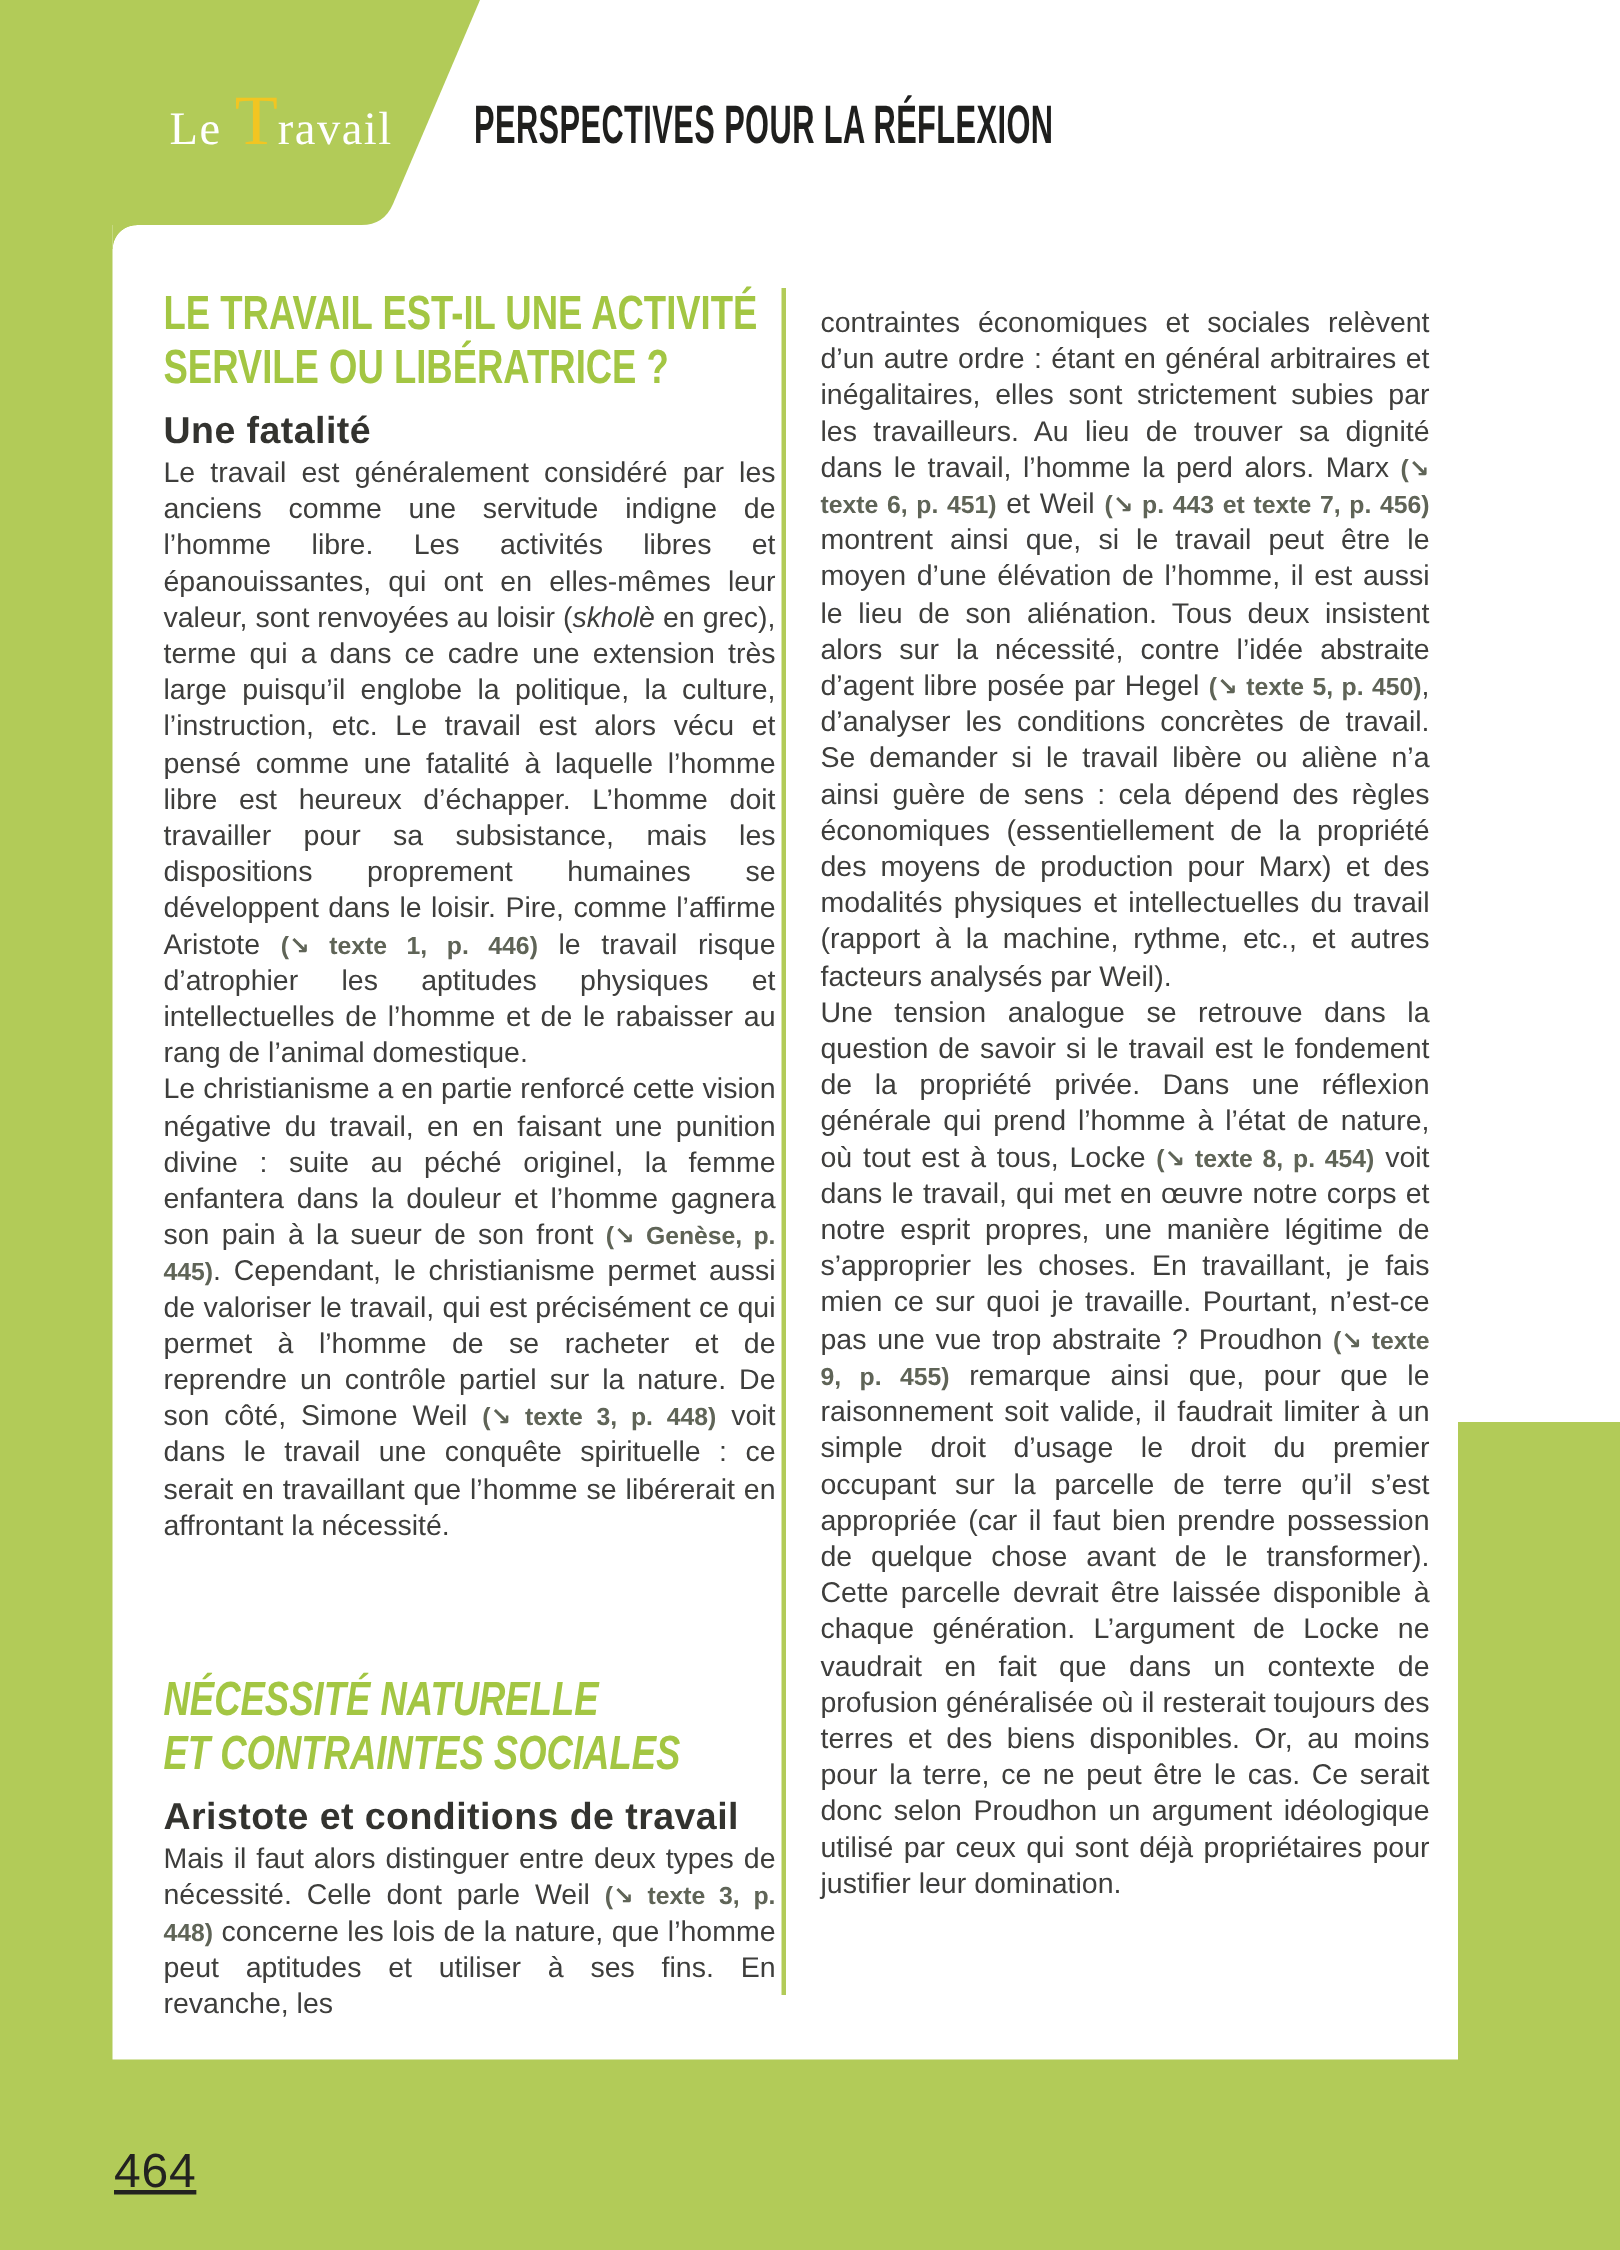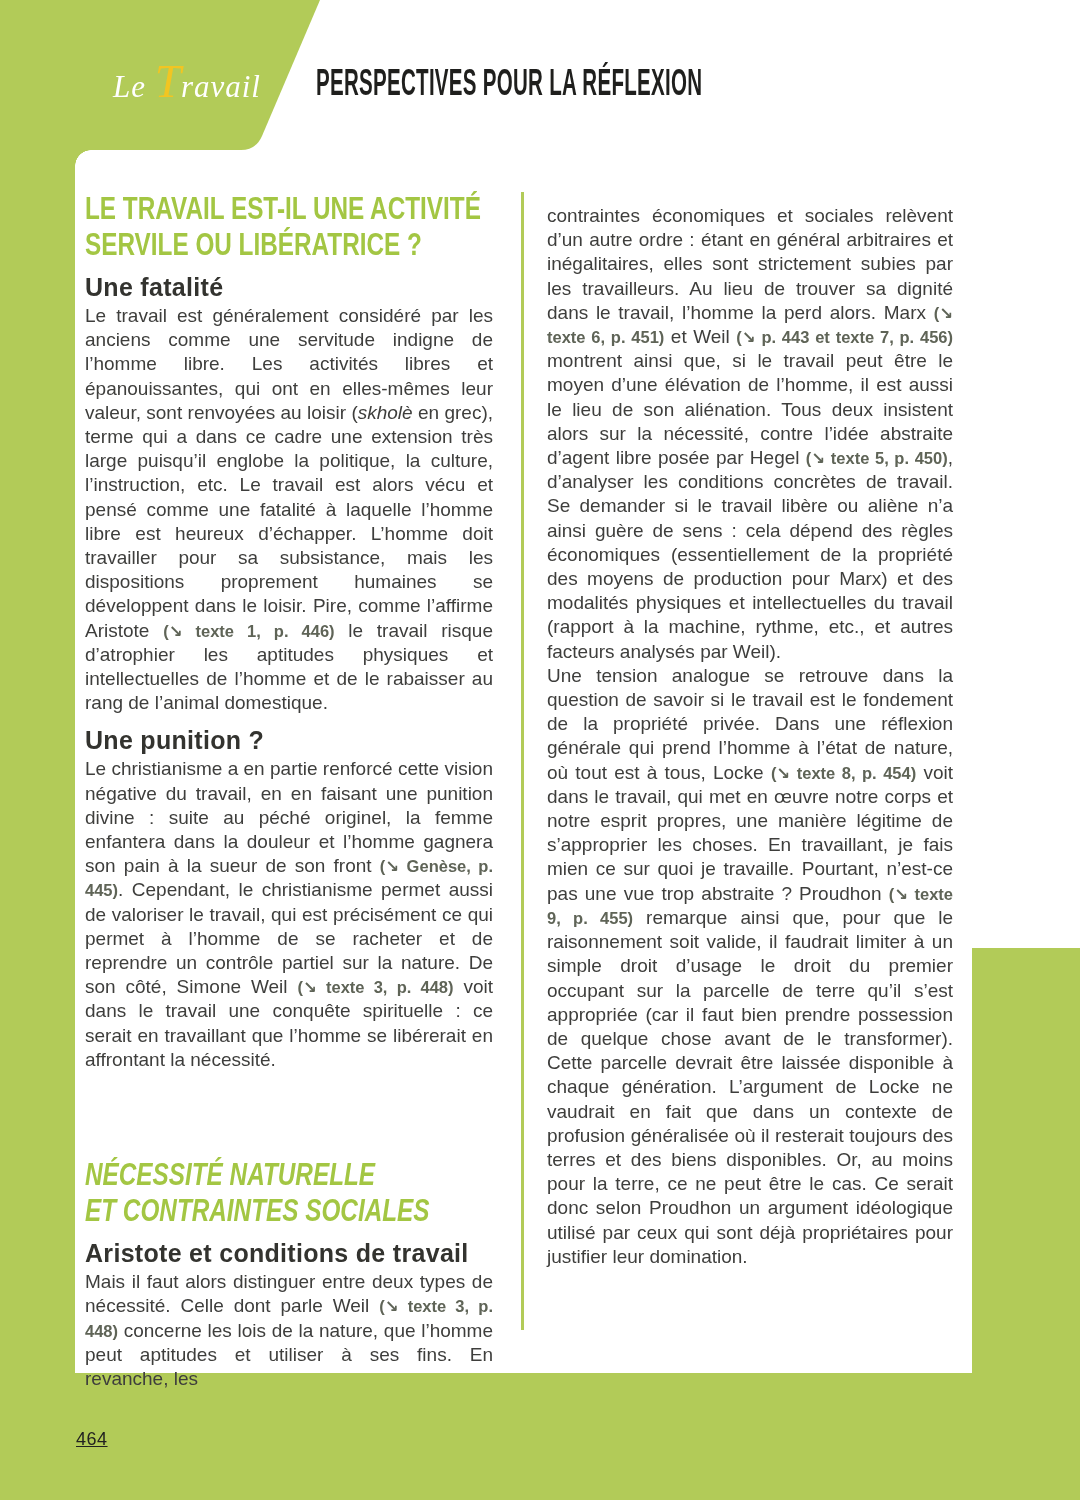--- a/index.html
+++ b/index.html
@@ -28,34 +28,34 @@
   .corner-notch{
     position:absolute;left:75px;top:150px;width:16px;height:16px;
     background:radial-gradient(circle 16px at 100% 100%, rgba(0,0,0,0) 0 15.5px, var(--green) 16px);
   }
   .right-tab{position:absolute;left:972px;top:948px;width:108px;height:426px;background:var(--green);}
   .footer-band{position:absolute;left:0;top:1373px;width:1080px;height:127px;background:var(--green);}
   
   .chapter-title{
     position:absolute;left:113px;top:56px;white-space:nowrap;
     font-family:"Liberation Serif","DejaVu Serif",serif;
-    color:#ffffff;font-size:31px;line-height:50px;letter-spacing:1px;font-style:italic;
+    color:#ffffff;font-size:31px;line-height:50px;letter-spacing:1px;
   }
   .chapter-title .initial{
     font-size:47px;color:var(--accent-yellow);font-weight:400;
     vertical-align:baseline;letter-spacing:0;
   }
   .page-header-title{
     position:absolute;left:316px;top:62px;white-space:nowrap;
     font-size:36px;font-weight:700;color:var(--title-black);
     transform:scaleX(0.57);transform-origin:0 0;letter-spacing:0.5px;
   }
   
   .column{position:absolute;}
-  #left-column{left:85px;top:190px;width:408px;}
+  #left-column{left:109px;top:190px;width:408px;}
   #right-column{left:547px;top:204px;width:406px;}
   .column-divider{position:absolute;left:521px;top:192px;width:2.5px;height:1138px;background:var(--green);}
   .section-heading{margin:0;}
   .sh-line{
     font-size:32px;line-height:36px;font-weight:700;color:var(--heading-green);
     transform:scaleX(0.76);transform-origin:0 0;white-space:nowrap;
   }
   h3.subheading{
     font-size:25px;line-height:25px;font-weight:700;color:var(--sub-text);
     letter-spacing:0.3px;margin:13px 0 4px 0;
@@ -67,21 +67,21 @@
     font-size:19px;line-height:24.2px;color:var(--body-text);
     text-align:justify;hyphens:auto;-webkit-hyphens:auto;
   }
   .seg-italic{font-style:italic;}
   .seg-ref{
     font-weight:700;font-size:16.5px;color:var(--ref-gray);
     font-family:"Liberation Sans","DejaVu Sans",sans-serif;
   }
   .page-number{
     position:absolute;left:76px;top:1429px;
-    font-size:18px;color:#222220;letter-spacing:0.5px;text-decoration:underline;
+    font-size:32px;color:#222220;letter-spacing:0.5px;text-decoration:underline;
   }
 </style>
 </head>
 <body>
 
 <div class="left-strip"></div>
 <div class="footer-band"></div>
 <div class="right-tab"></div>
 <div class="header-shape"></div>
 <div class="corner-notch"></div>
@@ -90,21 +90,20 @@
 <div class="page-header-title">PERSPECTIVES POUR LA RÉFLEXION</div>
 
 <div class="column-divider"></div>
 <div id="left-column" class="column">
     <h2 class="section-heading">
       <div class="sh-line">LE TRAVAIL EST-IL UNE ACTIVITÉ</div>
       <div class="sh-line">SERVILE OU LIBÉRATRICE ?</div>
     </h2>
     <h3 class="subheading">Une fatalité</h3>
     <p class="paragraph"><span class="seg-text">Le travail est généralement considéré par les anciens comme une servitude indigne de l’homme libre. Les activités libres et épanouissantes, qui ont en elles-mêmes leur valeur, sont renvoyées au loisir (</span><span class="seg-italic">skholè</span><span class="seg-text"> en grec), terme qui a dans ce cadre une extension très large puisqu’il englobe la politique, la culture, l’instruction, etc. Le travail est alors vécu et pensé comme une fatalité à laquelle l’homme libre est heureux d’échapper. L’homme doit travailler pour sa subsistance, mais les dispositions proprement humaines se développent dans le loisir. Pire, comme l’affirme Aristote </span><span class="seg-ref">(↘ texte 1, p. 446)</span><span class="seg-text"> le travail risque d’atrophier les aptitudes physiques et intellectuelles de l’homme et de le rabaisser au rang de l’animal domestique.</span></p>
-    <h3 class="subheading">Une punition ?</h3>
     <p class="paragraph"><span class="seg-text">Le christianisme a en partie renforcé cette vision négative du travail, en en faisant une punition divine : suite au péché originel, la femme enfantera dans la douleur et l’homme gagnera son pain à la sueur de son front </span><span class="seg-ref">(↘ Genèse, p. 445)</span><span class="seg-text">. Cependant, le christianisme permet aussi de valoriser le travail, qui est précisément ce qui permet à l’homme de se racheter et de reprendre un contrôle partiel sur la nature. De son côté, Simone Weil </span><span class="seg-ref">(↘ texte 3, p. 448)</span><span class="seg-text"> voit dans le travail une conquête spirituelle : ce serait en travaillant que l’homme se libérerait en affrontant la nécessité.</span></p>
     <h2 class="section-heading">
       <div class="sh-line">NÉCESSITÉ NATURELLE</div>
       <div class="sh-line">ET CONTRAINTES SOCIALES</div>
     </h2>
     <h3 class="subheading">Aristote et conditions de travail</h3>
     <p class="paragraph"><span class="seg-text">Mais il faut alors distinguer entre deux types de nécessité. Celle dont parle Weil </span><span class="seg-ref">(↘ texte 3, p. 448)</span><span class="seg-text"> concerne les lois de la nature, que l’homme peut aptitudes et utiliser à ses fins. En revanche, les</span></p>
   </div>
 <div id="right-column" class="column">
     <p class="paragraph"><span class="seg-text">contraintes économiques et sociales relèvent d’un autre ordre : étant en général arbitraires et inégalitaires, elles sont strictement subies par les travailleurs. Au lieu de trouver sa dignité dans le travail, l’homme la perd alors. Marx </span><span class="seg-ref">(↘ texte 6, p. 451)</span><span class="seg-text"> et Weil </span><span class="seg-ref">(↘ p. 443 et texte 7, p. 456)</span><span class="seg-text"> montrent ainsi que, si le travail peut être le moyen d’une élévation de l’homme, il est aussi le lieu de son aliénation. Tous deux insistent alors sur la nécessité, contre l’idée abstraite d’agent libre posée par Hegel </span><span class="seg-ref">(↘ texte 5, p. 450)</span><span class="seg-text">, d’analyser les conditions concrètes de travail. Se demander si le travail libère ou aliène n’a ainsi guère de sens : cela dépend des règles économiques (essentiellement de la propriété des moyens de production pour Marx) et des modalités physiques et intellectuelles du travail (rapport à la machine, rythme, etc., et autres facteurs analysés par Weil).</span></p>

